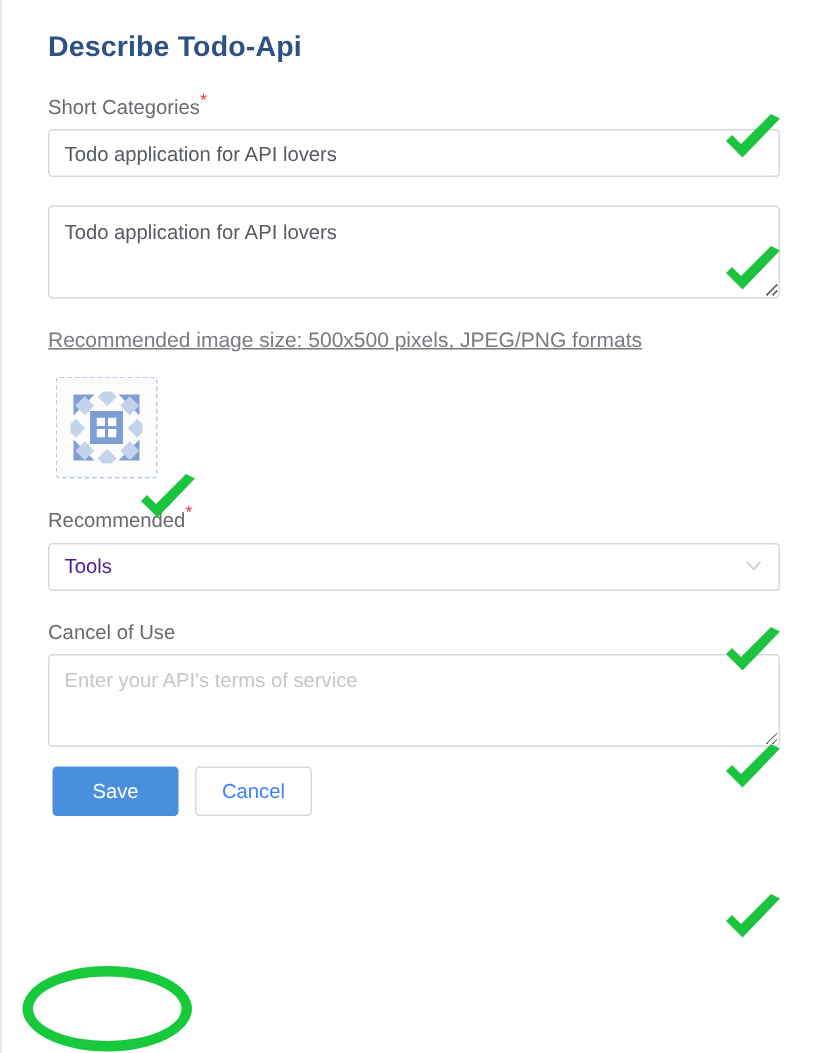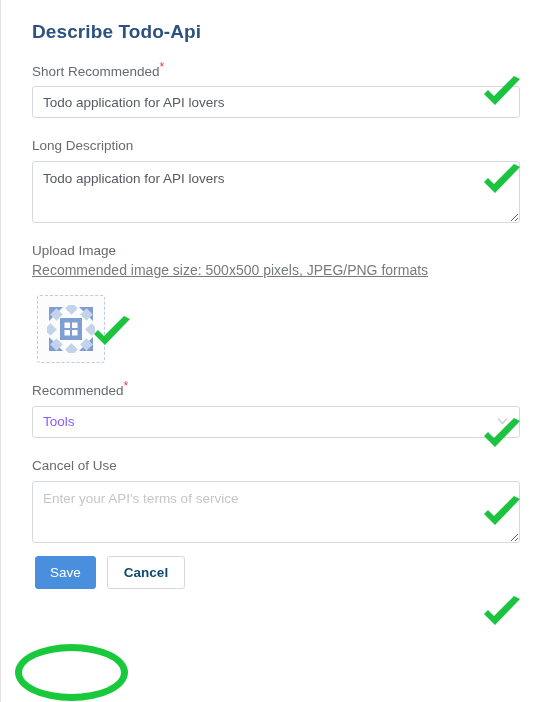--- a/index.html
+++ b/index.html
@@ -98,21 +98,21 @@
     position: relative;
     width: 488px;
   }
   .select-box {
     display: block;
     width: 466px;
     height: 30px;
     line-height: 30px;
     padding: 0 10px;
     font-size: 13.5px;
-    color: #8b5cf6;
+    color: #4c1d95;
     border: 1px solid #d6d9dc;
     border-radius: 3px;
     background: #fff;
     box-sizing: content-box;
   }
   .chev {
     position: absolute;
     right: 14px;
     top: 11px;
     width: 9px;
@@ -179,30 +179,29 @@
     font-family: "Liberation Sans", sans-serif;
     font-size: 13.5px;
     border-radius: 3px;
     cursor: pointer;
     outline: none;
   }
   .btn-save {
     background: #4a8fdd;
     border: 1px solid #4a8fdd;
     color: #ffffff;
-    width: 61px;
+    width: 84px;
     height: 33px;
   }
   .btn-cancel {
     background: #ffffff;
     border: 1px solid #d6d9dc;
-    color: #0c4a6e;
+    color: #3b82f6;
     width: 78px;
     height: 33px;
-    font-weight: bold;
   }
 
   
   .annot-oval {
     position: absolute;
     left: 14px;
     top: 644px;
     width: 113px;
     height: 57px;
     border: 7px solid #18c93c;
@@ -214,31 +213,29 @@
 </style>
 </head>
 <body>
 
 <div class="page">
   <div class="form-wrap">
 
     <h1 class="page-title">Describe Todo-Api</h1>
 
     <div class="field">
-      <label class="field-label"><span>Short Recommended</span><span class="req">*</span></label>
+      <label class="field-label"><span>Short Categories</span><span class="req">*</span></label>
       <input class="text-input" type="text" value="Todo application for API lovers" style="">
     </div>
 
     <div class="field">
-      <label class="field-label"><span>Long Description</span></label>
       <textarea class="text-area" style="">Todo application for API lovers</textarea>
     </div>
 
     <div class="field">
-      <label class="field-label" style="margin-bottom:0;"><span>Upload Image</span></label>
       <span class="upload-hint">Recommended image size: 500x500 pixels, JPEG/PNG formats</span>
 
       <div class="upload-row">
         <div class="thumb-box">
           <svg class="identicon" width="48" height="48" viewBox="0 0 48 48">
 
             <path d="M2 2 L16 2 L2 16 Z" fill="#7e9ed4"></path>
             <path d="M46 2 L46 16 L32 2 Z" fill="#7e9ed4"></path>
             <path d="M2 46 L2 32 L16 46 Z" fill="#7e9ed4"></path>
             <path d="M46 46 L32 46 L46 32 Z" fill="#7e9ed4"></path>

